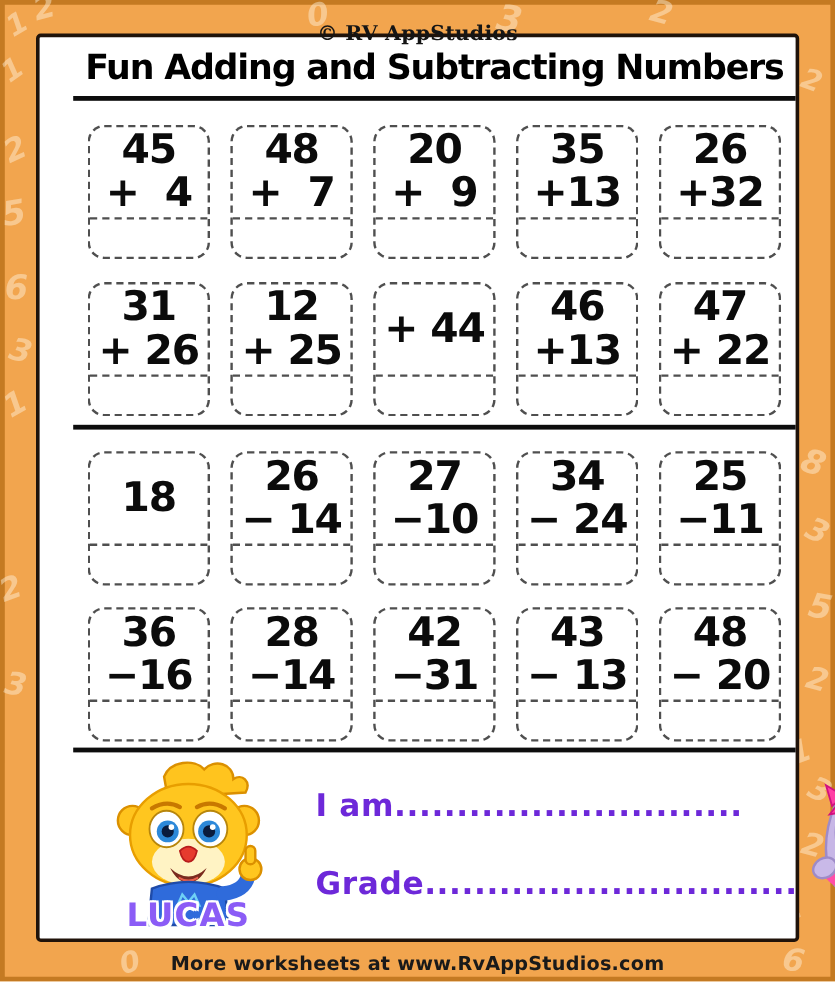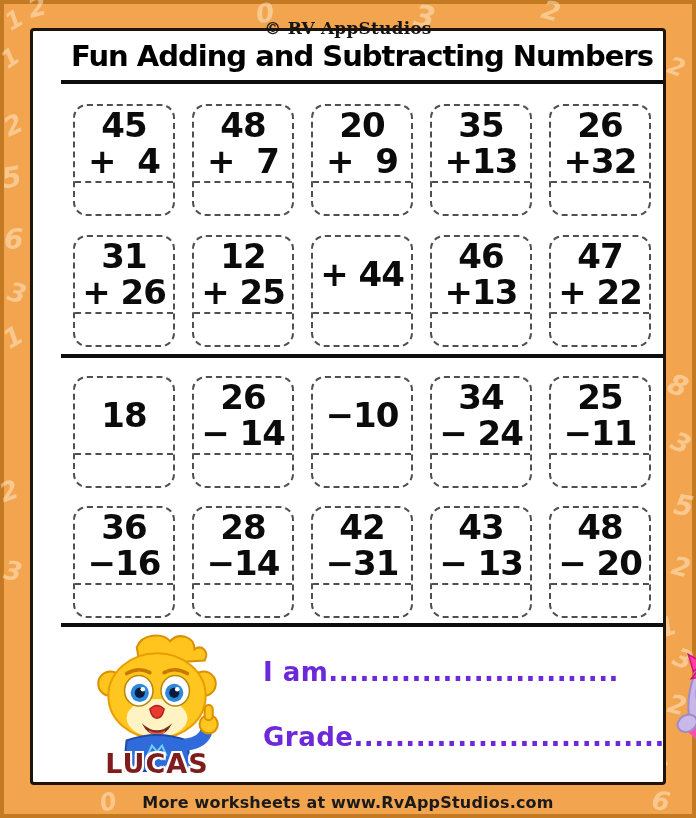--- a/index.html
+++ b/index.html
@@ -73,21 +73,21 @@
     padding:0 14px 0 20px;box-sizing:border-box;
   }
   .char{position:relative;width:152px;height:152px;flex:0 0 auto;}
   .char svg{display:block;}
   .char-label{
     position:absolute;left:0;right:0;bottom:2px;text-align:center;
     font-size:27px;font-weight:900;letter-spacing:1px;
     font-family:"DejaVu Sans",sans-serif;
     text-shadow:-2px -2px 0 #fff,2px -2px 0 #fff,-2px 2px 0 #fff,2px 2px 0 #fff,0 2px 0 #fff,0 -2px 0 #fff,2px 0 0 #fff,-2px 0 0 #fff;
   }
-  .label-lucas{color:#7f1d1d;}
+  .label-lucas{color:#8b5cf6;}
   .label-ruby{color:#2B4E9B;}
   .fields{flex:1;padding-left:30px;box-sizing:border-box;}
   .field-line{
     font-size:26px;font-weight:bold;color:#6d28d9;
     letter-spacing:0.5px;line-height:1.1;
   }
   .field-line + .field-line{margin-top:36px;}
   
   .footer{
     position:absolute;left:0;right:0;bottom:0;height:32px;
@@ -188,21 +188,21 @@
       <div class="prob-row">
           <div class="card">
             <div class="prob"><div>18</div></div>
             <div class="ans"></div>
           </div>
           <div class="card">
             <div class="prob"><div>26</div><div>− 14</div></div>
             <div class="ans"></div>
           </div>
           <div class="card">
-            <div class="prob"><div>−10</div></div>
+            <div class="prob"><div>27</div><div>−10</div></div>
             <div class="ans"></div>
           </div>
           <div class="card">
             <div class="prob"><div>34</div><div>− 24</div></div>
             <div class="ans"></div>
           </div>
           <div class="card">
             <div class="prob"><div>25</div><div>−11</div></div>
             <div class="ans"></div>
           </div>

